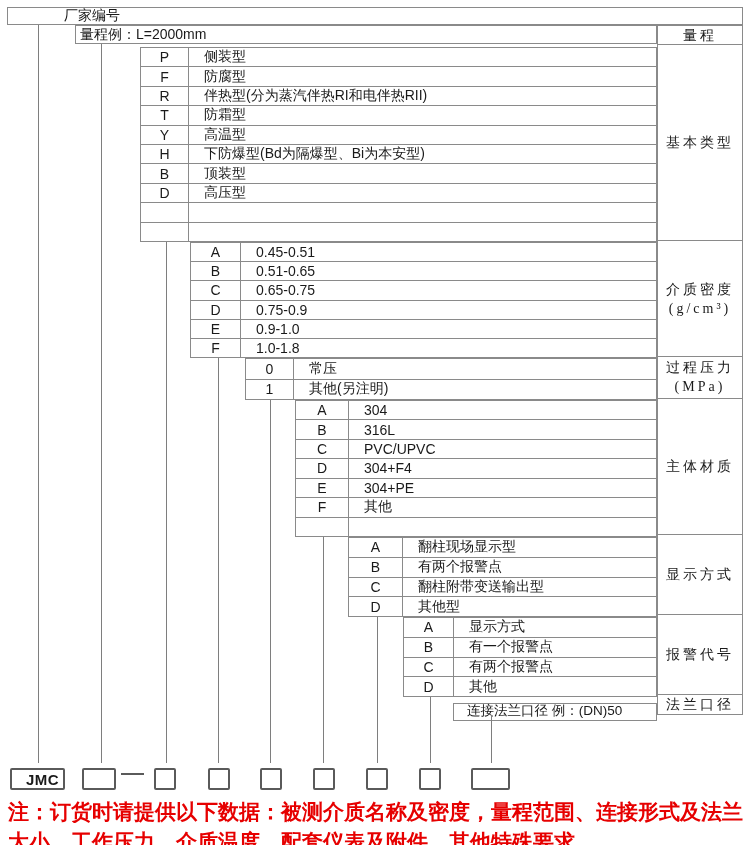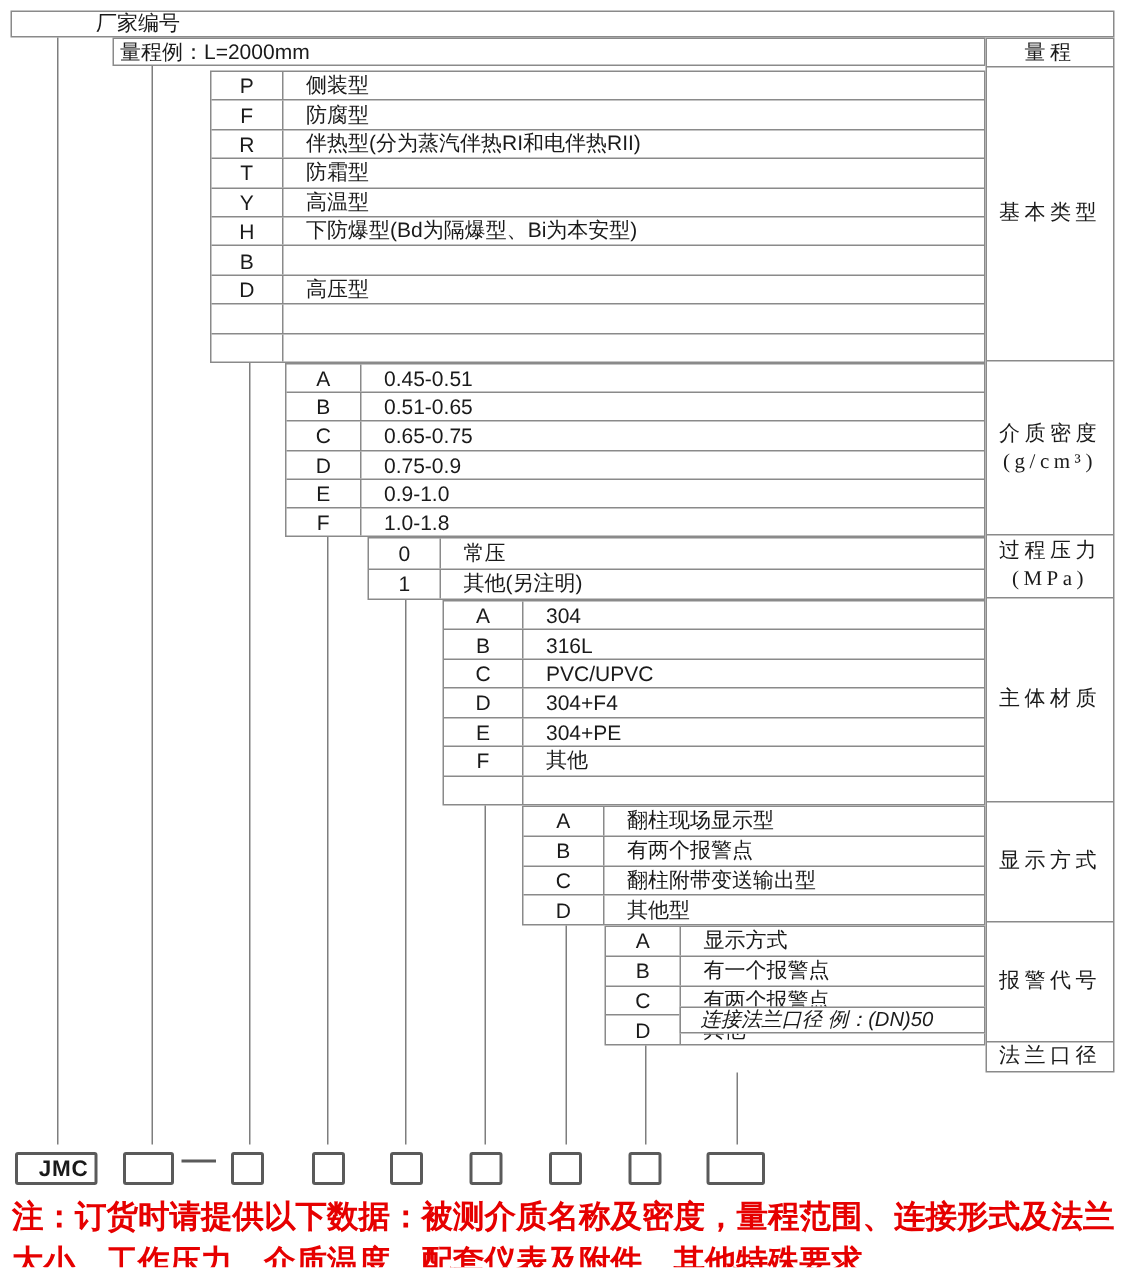--- a/index.html
+++ b/index.html
@@ -26,23 +26,23 @@
   .t-density {left:190px;top:242px;width:467px;height:116px;}
   .t-density .code{width:49px;}
   .t-pressure{left:245px;top:358px;width:412px;height:42px;}
   .t-pressure .code{width:47px;}
   .t-material{left:295px;top:400px;width:362px;height:137px;}
   .t-material .code{width:52px;}
   .t-display {left:348px;top:537px;width:309px;height:80px;}
   .t-display .code{width:53px;}
   .t-alarm   {left:403px;top:617px;width:254px;height:80px;}
   .t-alarm .code{width:49px;}
-  .flange-row{position:absolute;left:453px;top:671px;width:204px;height:18px;box-sizing:border-box;
-              border:1px solid #8a8a8a;display:flex;align-items:center;padding-left:13px;
-              font-size:13.5px;white-space:nowrap;background:#fff;font-style:italic;}
+  .flange-row{position:absolute;left:453px;top:703px;width:204px;height:18px;box-sizing:border-box;
+              border:1px solid #8a8a8a;display:flex;align-items:flex-end;padding-left:13px;
+              font-size:13.5px;white-space:nowrap;background:#fff;}
 
   
   .label-col{position:absolute;left:657px;top:25px;width:86px;height:690px;box-sizing:border-box;
              border:1px solid #8a8a8a;display:flex;flex-direction:column;
              font-family:"Liberation Serif",serif;background:#fff;}
   .lcell{box-sizing:border-box;border-bottom:1px solid #8a8a8a;display:flex;flex-direction:column;
          align-items:center;justify-content:center;font-size:14px;letter-spacing:3px;line-height:19px;}
   .lcell:last-child{border-bottom:none;flex:1;}
   .lc-range{height:19px;} .lc-basic{height:197px;} .lc-density{height:116px;}
   .lc-pressure{height:42px;} .lc-material{height:137px;} .lc-display{height:80px;} .lc-alarm{height:80px;}
@@ -92,20 +92,21 @@
     <div class="row">
       <div class="code">Y</div>
       <div class="desc">高温型</div>
     </div>
     <div class="row">
       <div class="code">H</div>
       <div class="desc">下防爆型(Bd为隔爆型、Bi为本安型)</div>
     </div>
     <div class="row">
       <div class="code">B</div>
+      <div class="desc">顶装型</div>
     </div>
     <div class="row">
       <div class="code">D</div>
       <div class="desc">高压型</div>
     </div>
     <div class="row">
       <div class="code"></div>
       <div class="desc"></div>
     </div>
     <div class="row">

